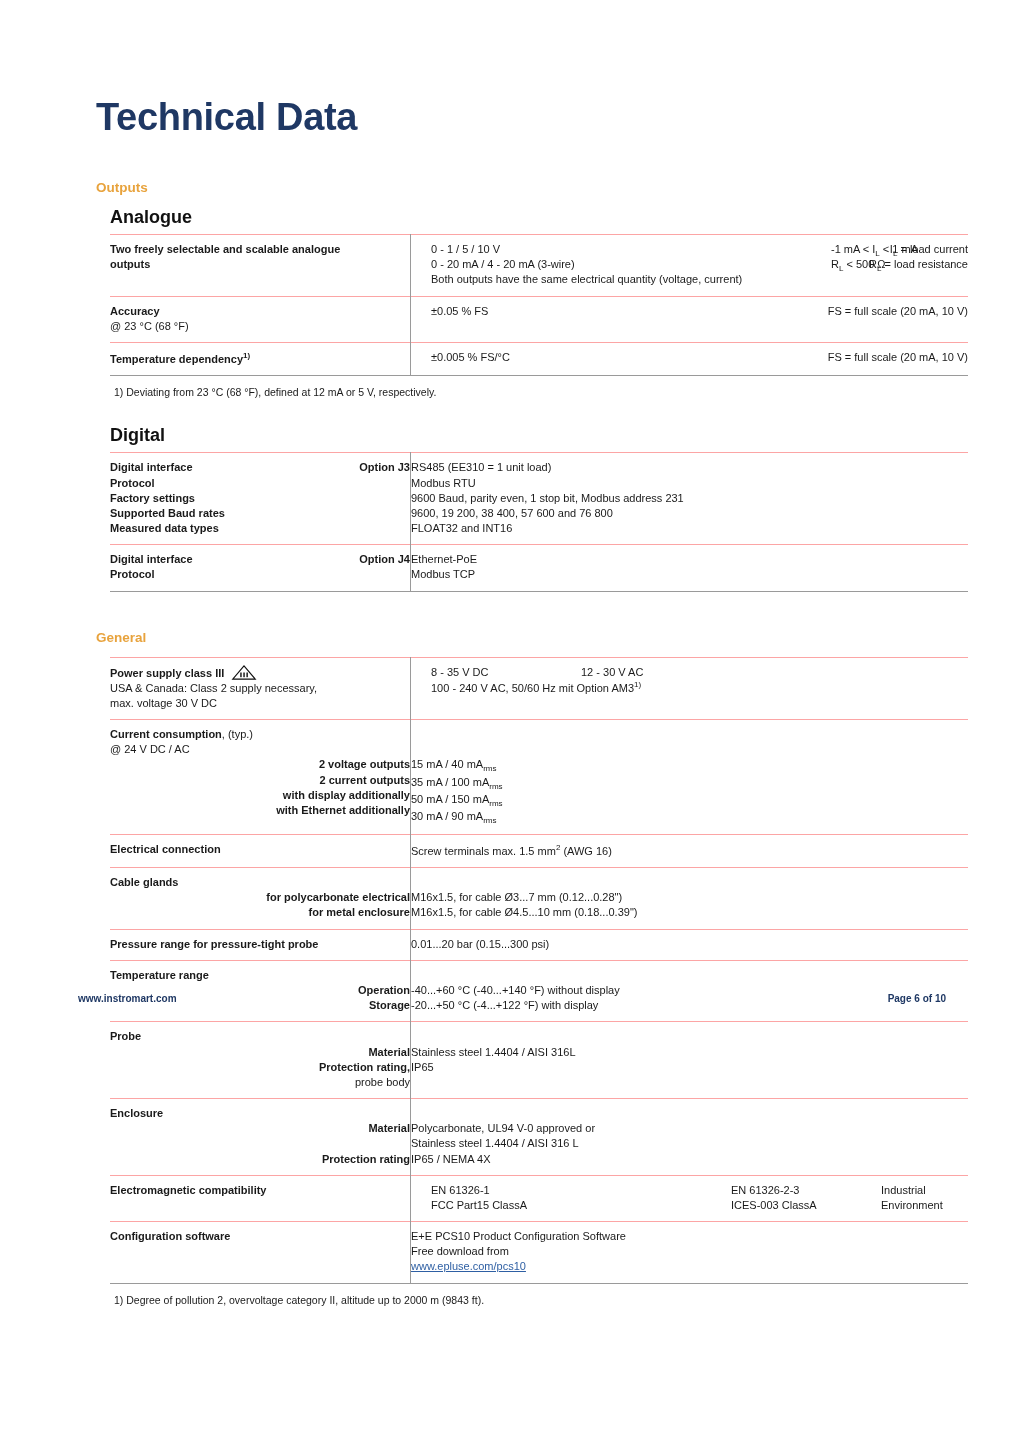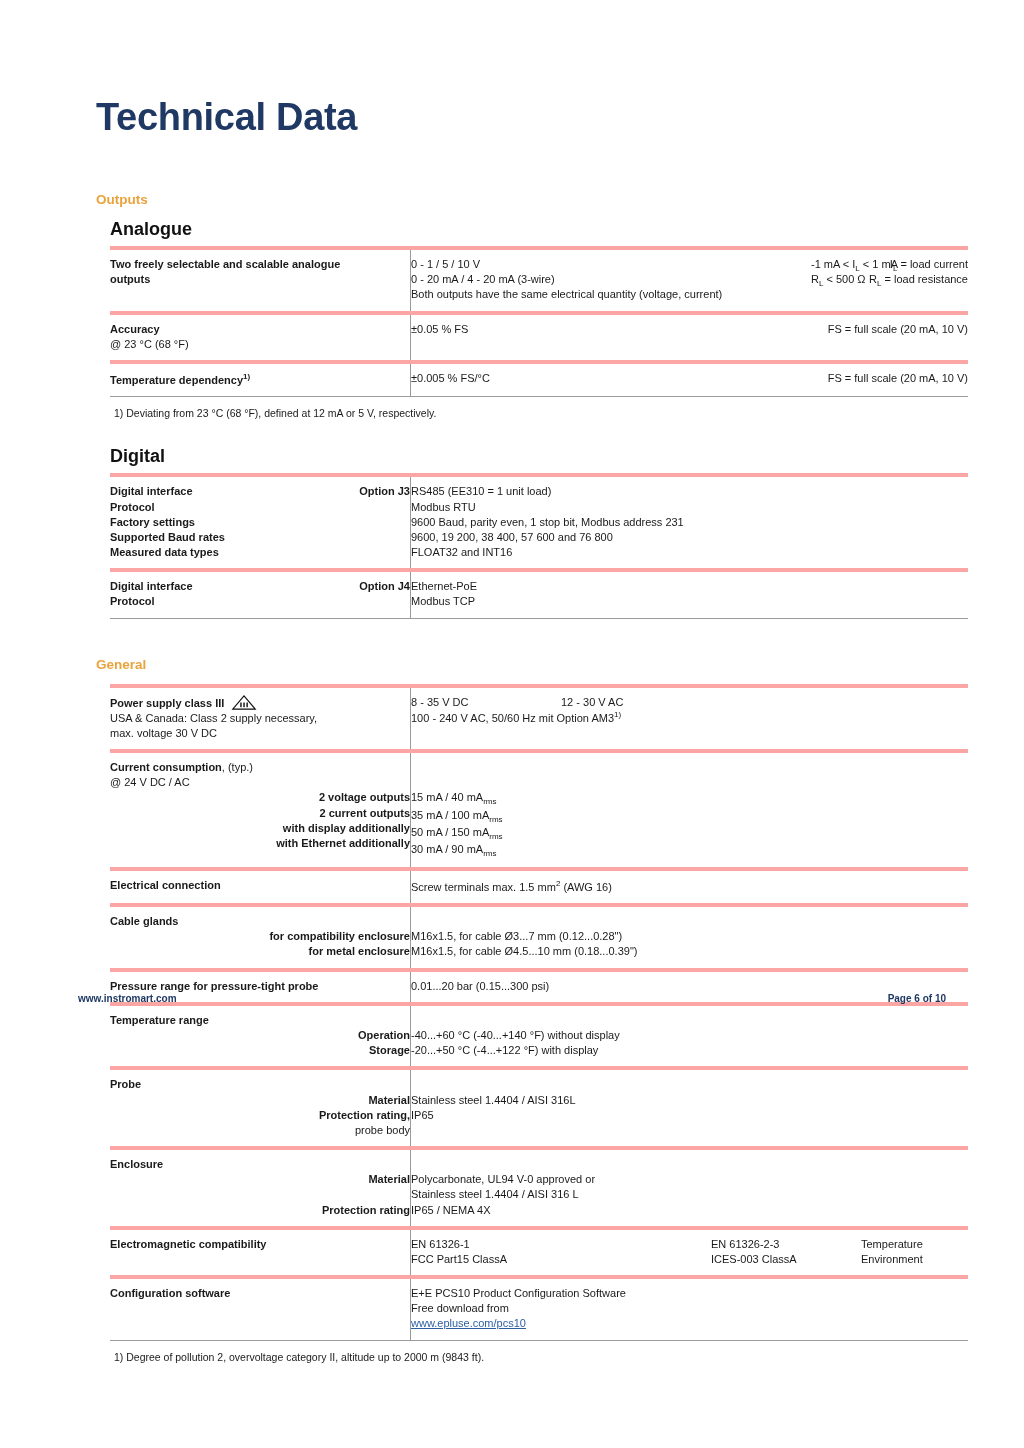--- a/index.html
+++ b/index.html
@@ -29,21 +29,21 @@
     top: 96px;
     margin: 0;
     font-size: 38px;
     font-weight: bold;
     color: #1f3864;
     letter-spacing: -0.3px;
   }
   .content {
     position: absolute;
     left: 96px;
-    top: 192px;
+    top: 180px;
     width: 872px;
   }
   .section-head {
     color: #e8a33d;
     font-weight: bold;
     font-size: 13.5px;
     margin: 0 0 12px 0;
   }
   .section-head.general {
     margin-top: 38px;
@@ -55,21 +55,21 @@
     color: #111;
   }
   table.spec {
     border-collapse: collapse;
     width: 872px;
     margin-left: 14px;
     width: 858px;
     table-layout: fixed;
   }
   table.spec tr {
-    border-top: 4px solid #fca5a5;
+    border-top: 1px solid #fca5a5;
   }
   table.spec tr:last-child {
     border-bottom: 1px solid #9a9a9a;
   }
   table.spec td {
     vertical-align: top;
     padding: 7px 0 8px 0;
     font-size: 11px;
     line-height: 1.38;
   }
@@ -85,20 +85,21 @@
   .lbl-line { display: block; }
   .lbl-right { display: block; text-align: right; }
   .lbl-normal { font-weight: normal; }
   .opt {
     float: right;
     font-weight: bold;
   }
   .val-row {
     display: block;
     position: relative;
+    margin-left: 20px;
   }
   .col3 {
     position: absolute;
     left: 400px;
     top: 0;
   }
   .col-r {
     position: absolute;
     right: 0;
     top: 0;
@@ -324,21 +325,21 @@
           <span class="lbl-line">Electrical connection</span>
         </td>
         <td class="value">
           <span>Screw terminals max. 1.5 mm<sup>2</sup> (AWG 16)</span>
         </td>
       </tr>
 
       <tr>
         <td class="label">
           <span class="lbl-line">Cable glands</span>
-          <span class="lbl-right">for compatibility enclosure</span>
+          <span class="lbl-right">for polycarbonate electrical</span>
           <span class="lbl-right">for metal enclosure</span>
         </td>
         <td class="value tight">
           <span>&nbsp;</span>
           <span>M16x1.5, for cable Ø3...7 mm (0.12...0.28")</span>
           <span>M16x1.5, for cable Ø4.5...10 mm (0.18...0.39")</span>
         </td>
       </tr>
 
       <tr>
@@ -394,21 +395,21 @@
       </tr>
 
       <tr>
         <td class="label">
           <span class="lbl-line">Electromagnetic compatibility</span>
         </td>
         <td class="value">
           <div class="val-row">
             <span>EN 61326-1</span>
             <span class="col-e2">EN 61326-2-3</span>
-            <span style="position:absolute;left:450px;top:0;">Temperature Environment</span>
+            <span style="position:absolute;left:450px;top:0;">Industrial Environment</span>
           </div>
           <div class="val-row">
             <span>FCC Part15 ClassA</span>
             <span class="col-e2">ICES-003 ClassA</span>
           </div>
         </td>
       </tr>
 
 
       <tr>

